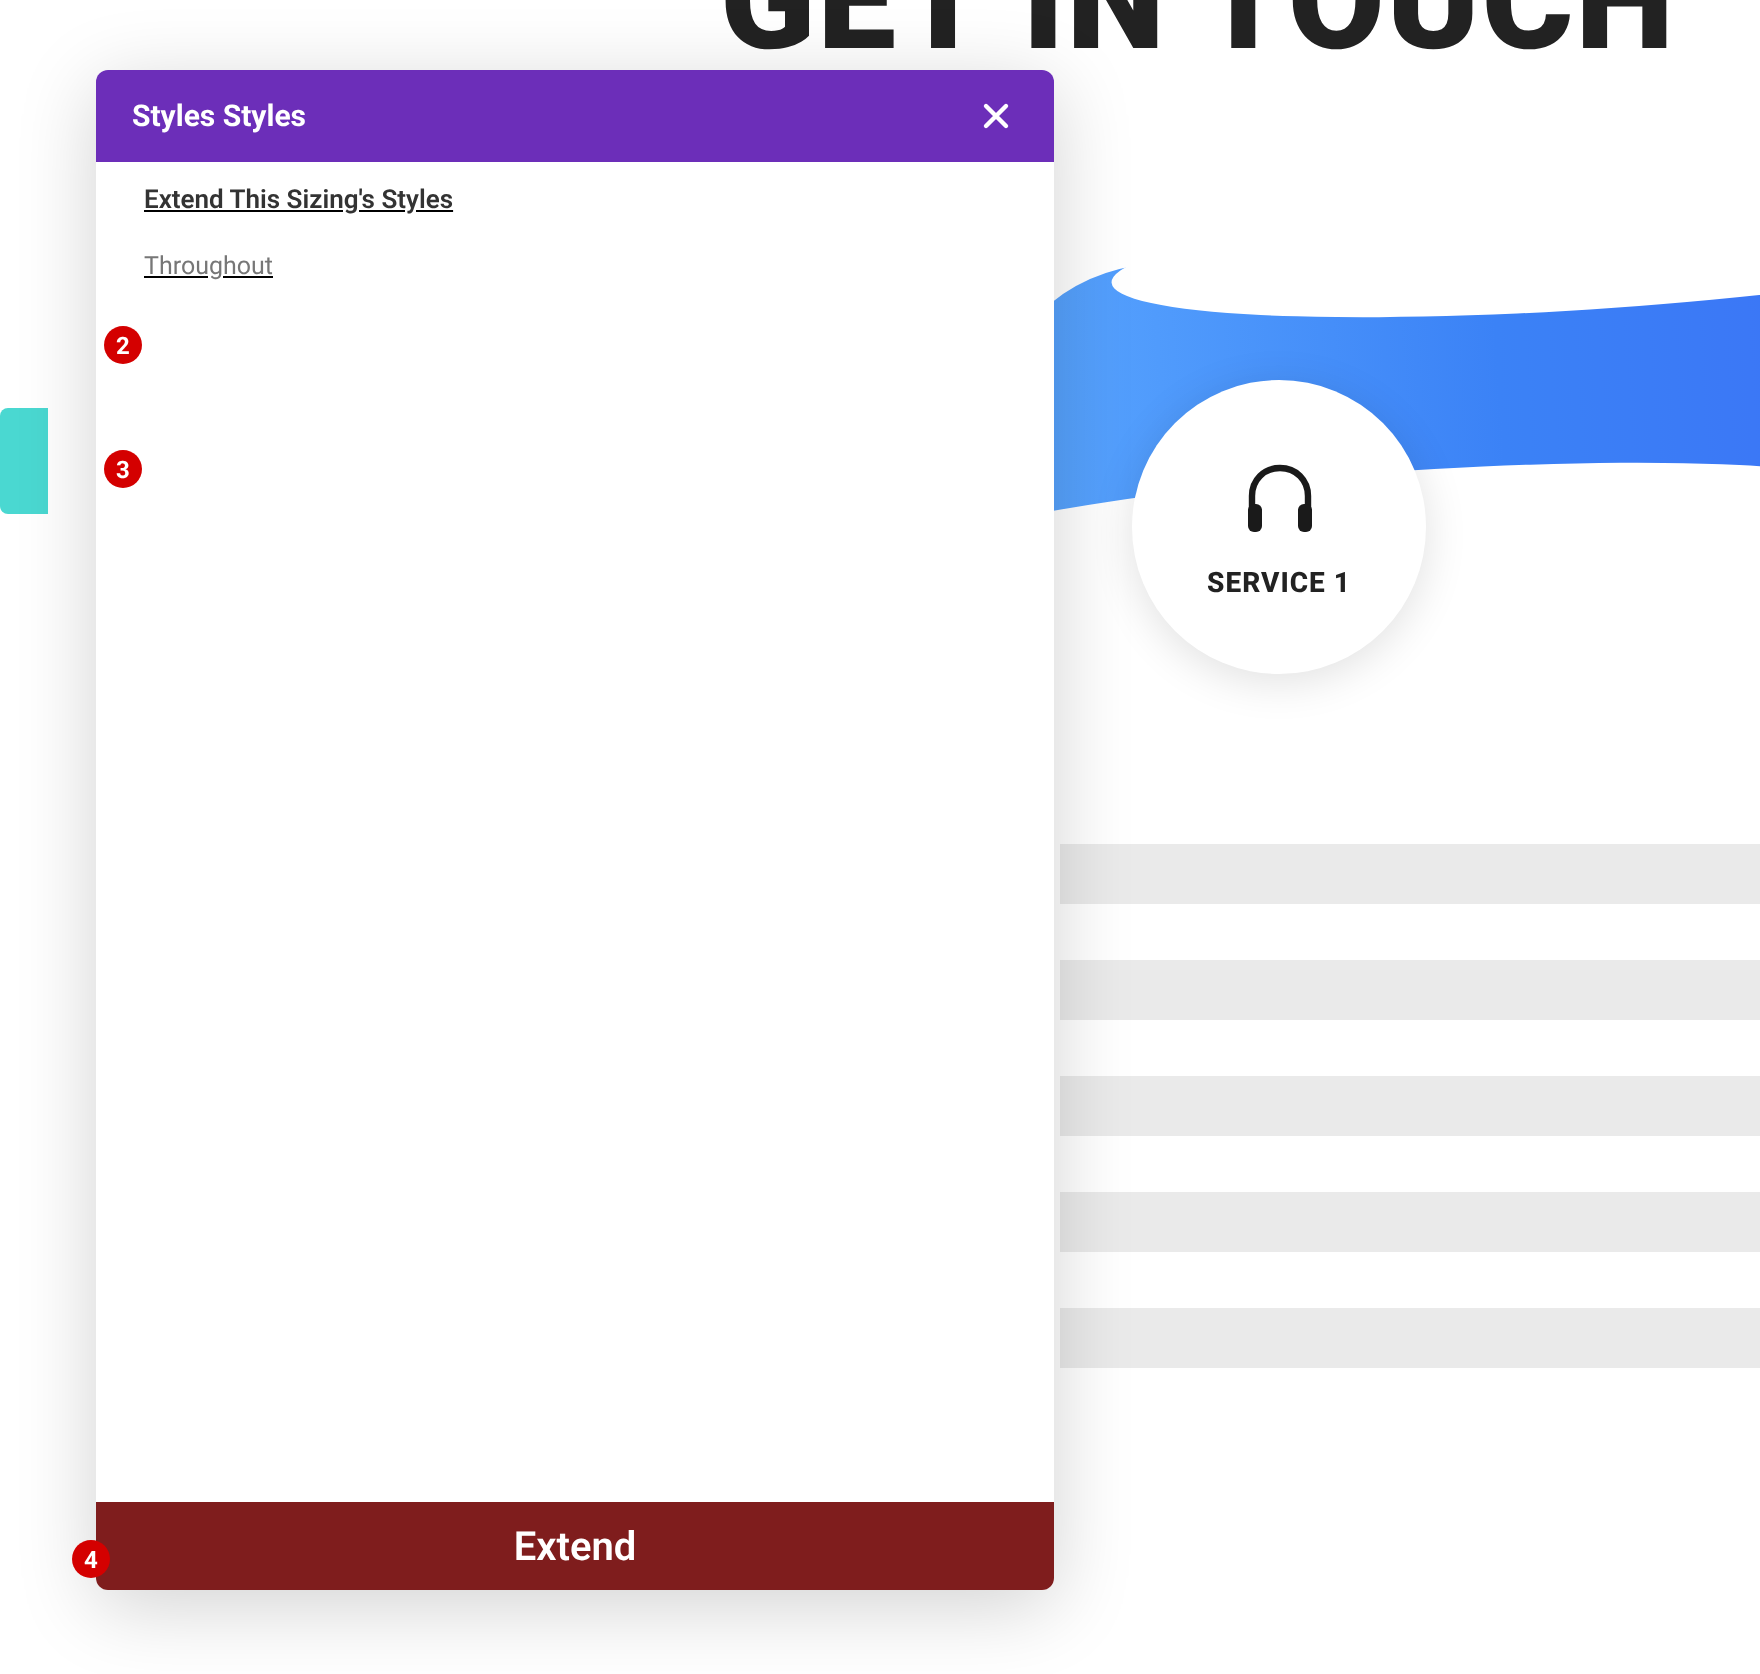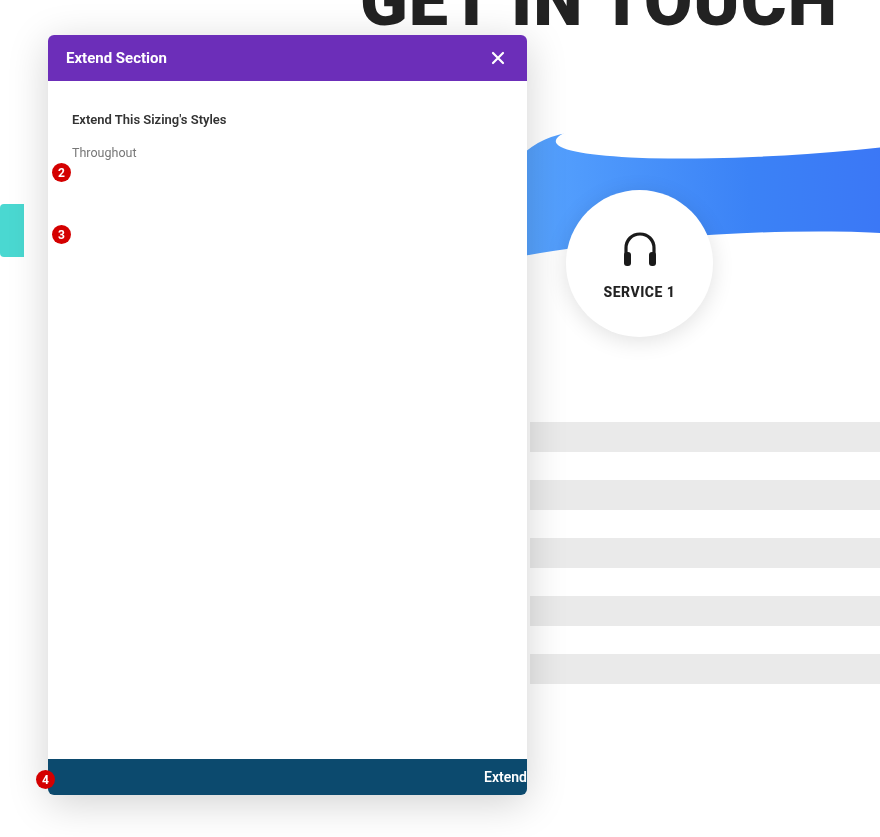--- a/index.html
+++ b/index.html
@@ -136,21 +136,22 @@
   .close-btn {
     width: 22px;
     height: 22px;
     cursor: pointer;
     display: flex;
     align-items: center;
     justify-content: center;
   }
   .modal-body {
     flex: 1;
-    padding: 31px 24px;
+    padding: 12px 24px;
+    text-decoration: underline;
   }
   .section-heading {
     font-size: 13px;
     color: #333;
     font-weight: 600;
     margin-bottom: 18px;
   }
   .field-label {
     font-size: 12.5px;
     color: #777;
@@ -186,30 +187,29 @@
     flex-direction: column;
     gap: 2px;
   }
   .select-caret svg { display: block; }
   .modal-footer {
     padding: 0;
   }
   .extend-btn {
     display: block;
     width: 100%;
-    background: #0c4a6e;
+    background: #7f1d1d;
     color: #fff;
     border: none;
     padding: 10px 0;
-    font-size: 14px;
+    font-size: 20px;
     font-weight: 600;
     cursor: pointer;
     border-radius: 0 0 6px 6px;
     font-family: inherit;
-    text-align: right;
   }
 
   
   .badge {
     position: absolute;
     width: 19px;
     height: 19px;
     background: #d40000;
     color: #fff;
     border-radius: 50%;
@@ -243,21 +243,21 @@
 <div class="gray-bars">
   <div class="gray-bar"></div>
   <div class="gray-bar"></div>
   <div class="gray-bar"></div>
   <div class="gray-bar"></div>
   <div class="gray-bar"></div>
 </div>
 
 <div class="modal">
   <div class="modal-header">
-    <span class="modal-title">Extend Section</span>
+    <span class="modal-title">Styles Styles</span>
     <span class="close-btn">
       <svg width="14" height="14" viewBox="0 0 14 14">
         <path d="M2 2 L12 12 M12 2 L2 12" stroke="#fff" stroke-width="2.2" stroke-linecap="round"></path>
       </svg>
     </span>
   </div>
   <div class="modal-body">
     <div class="section-heading">Extend This Sizing's Styles</div>
 
 

